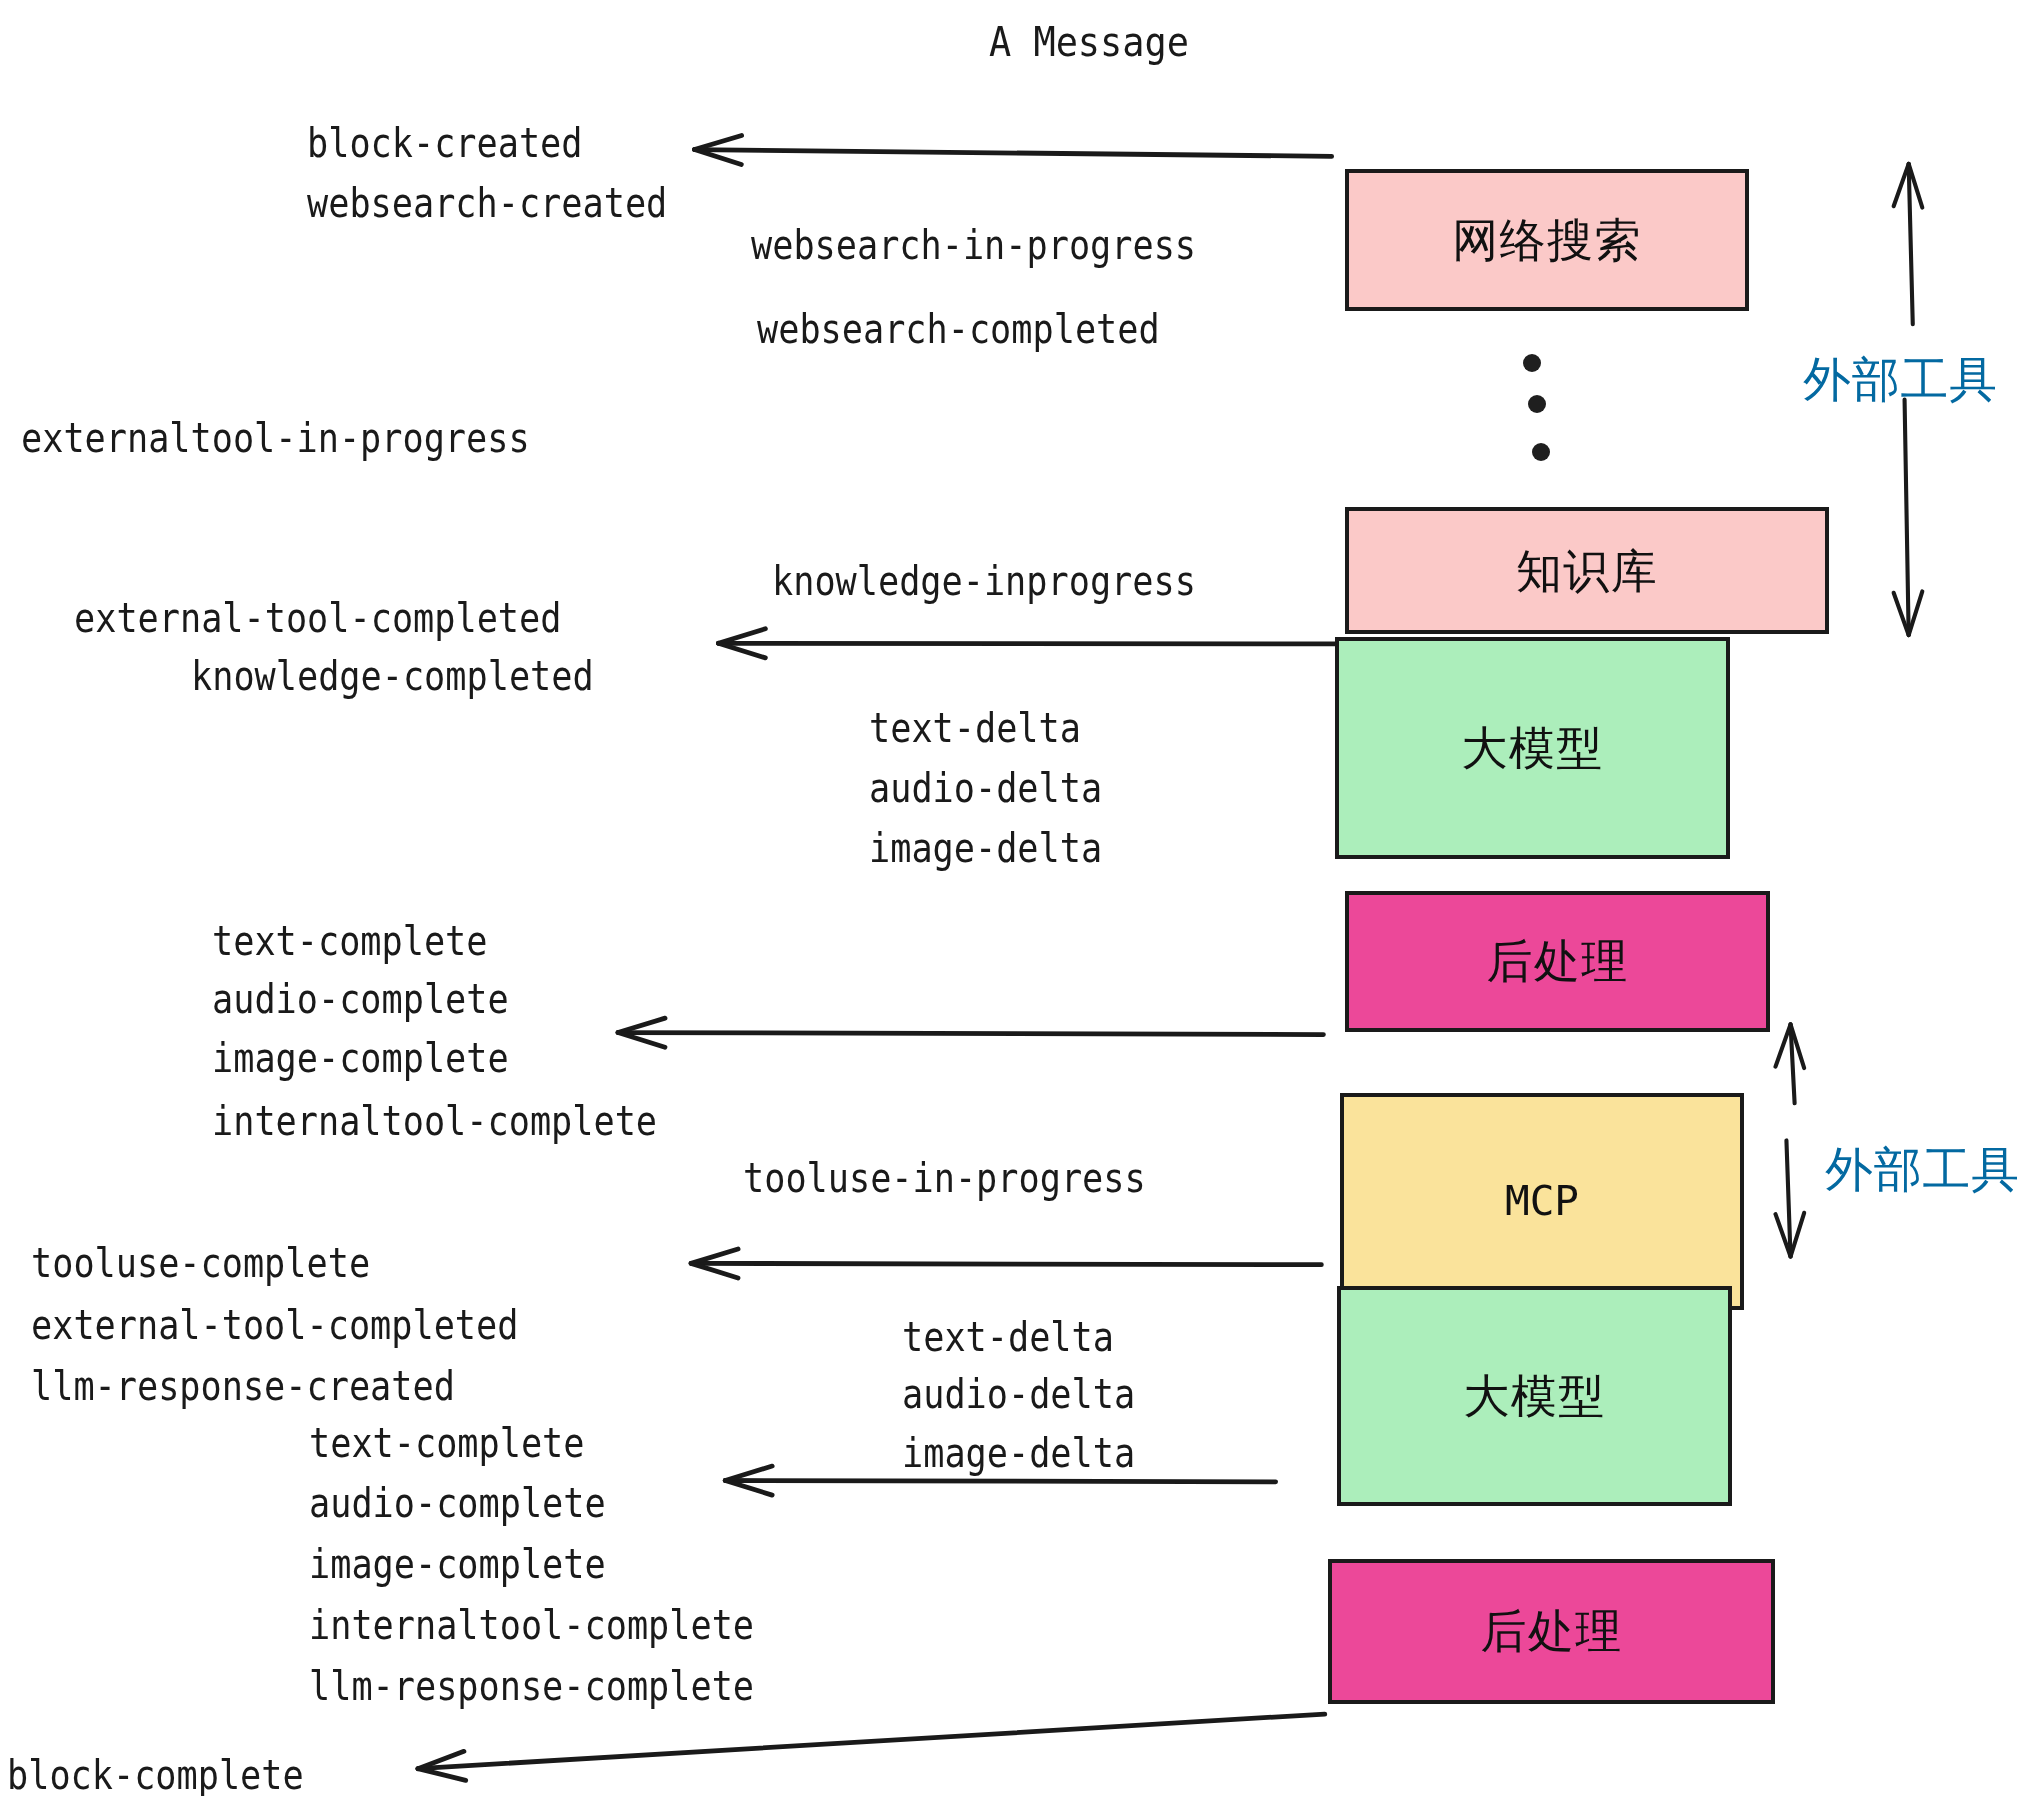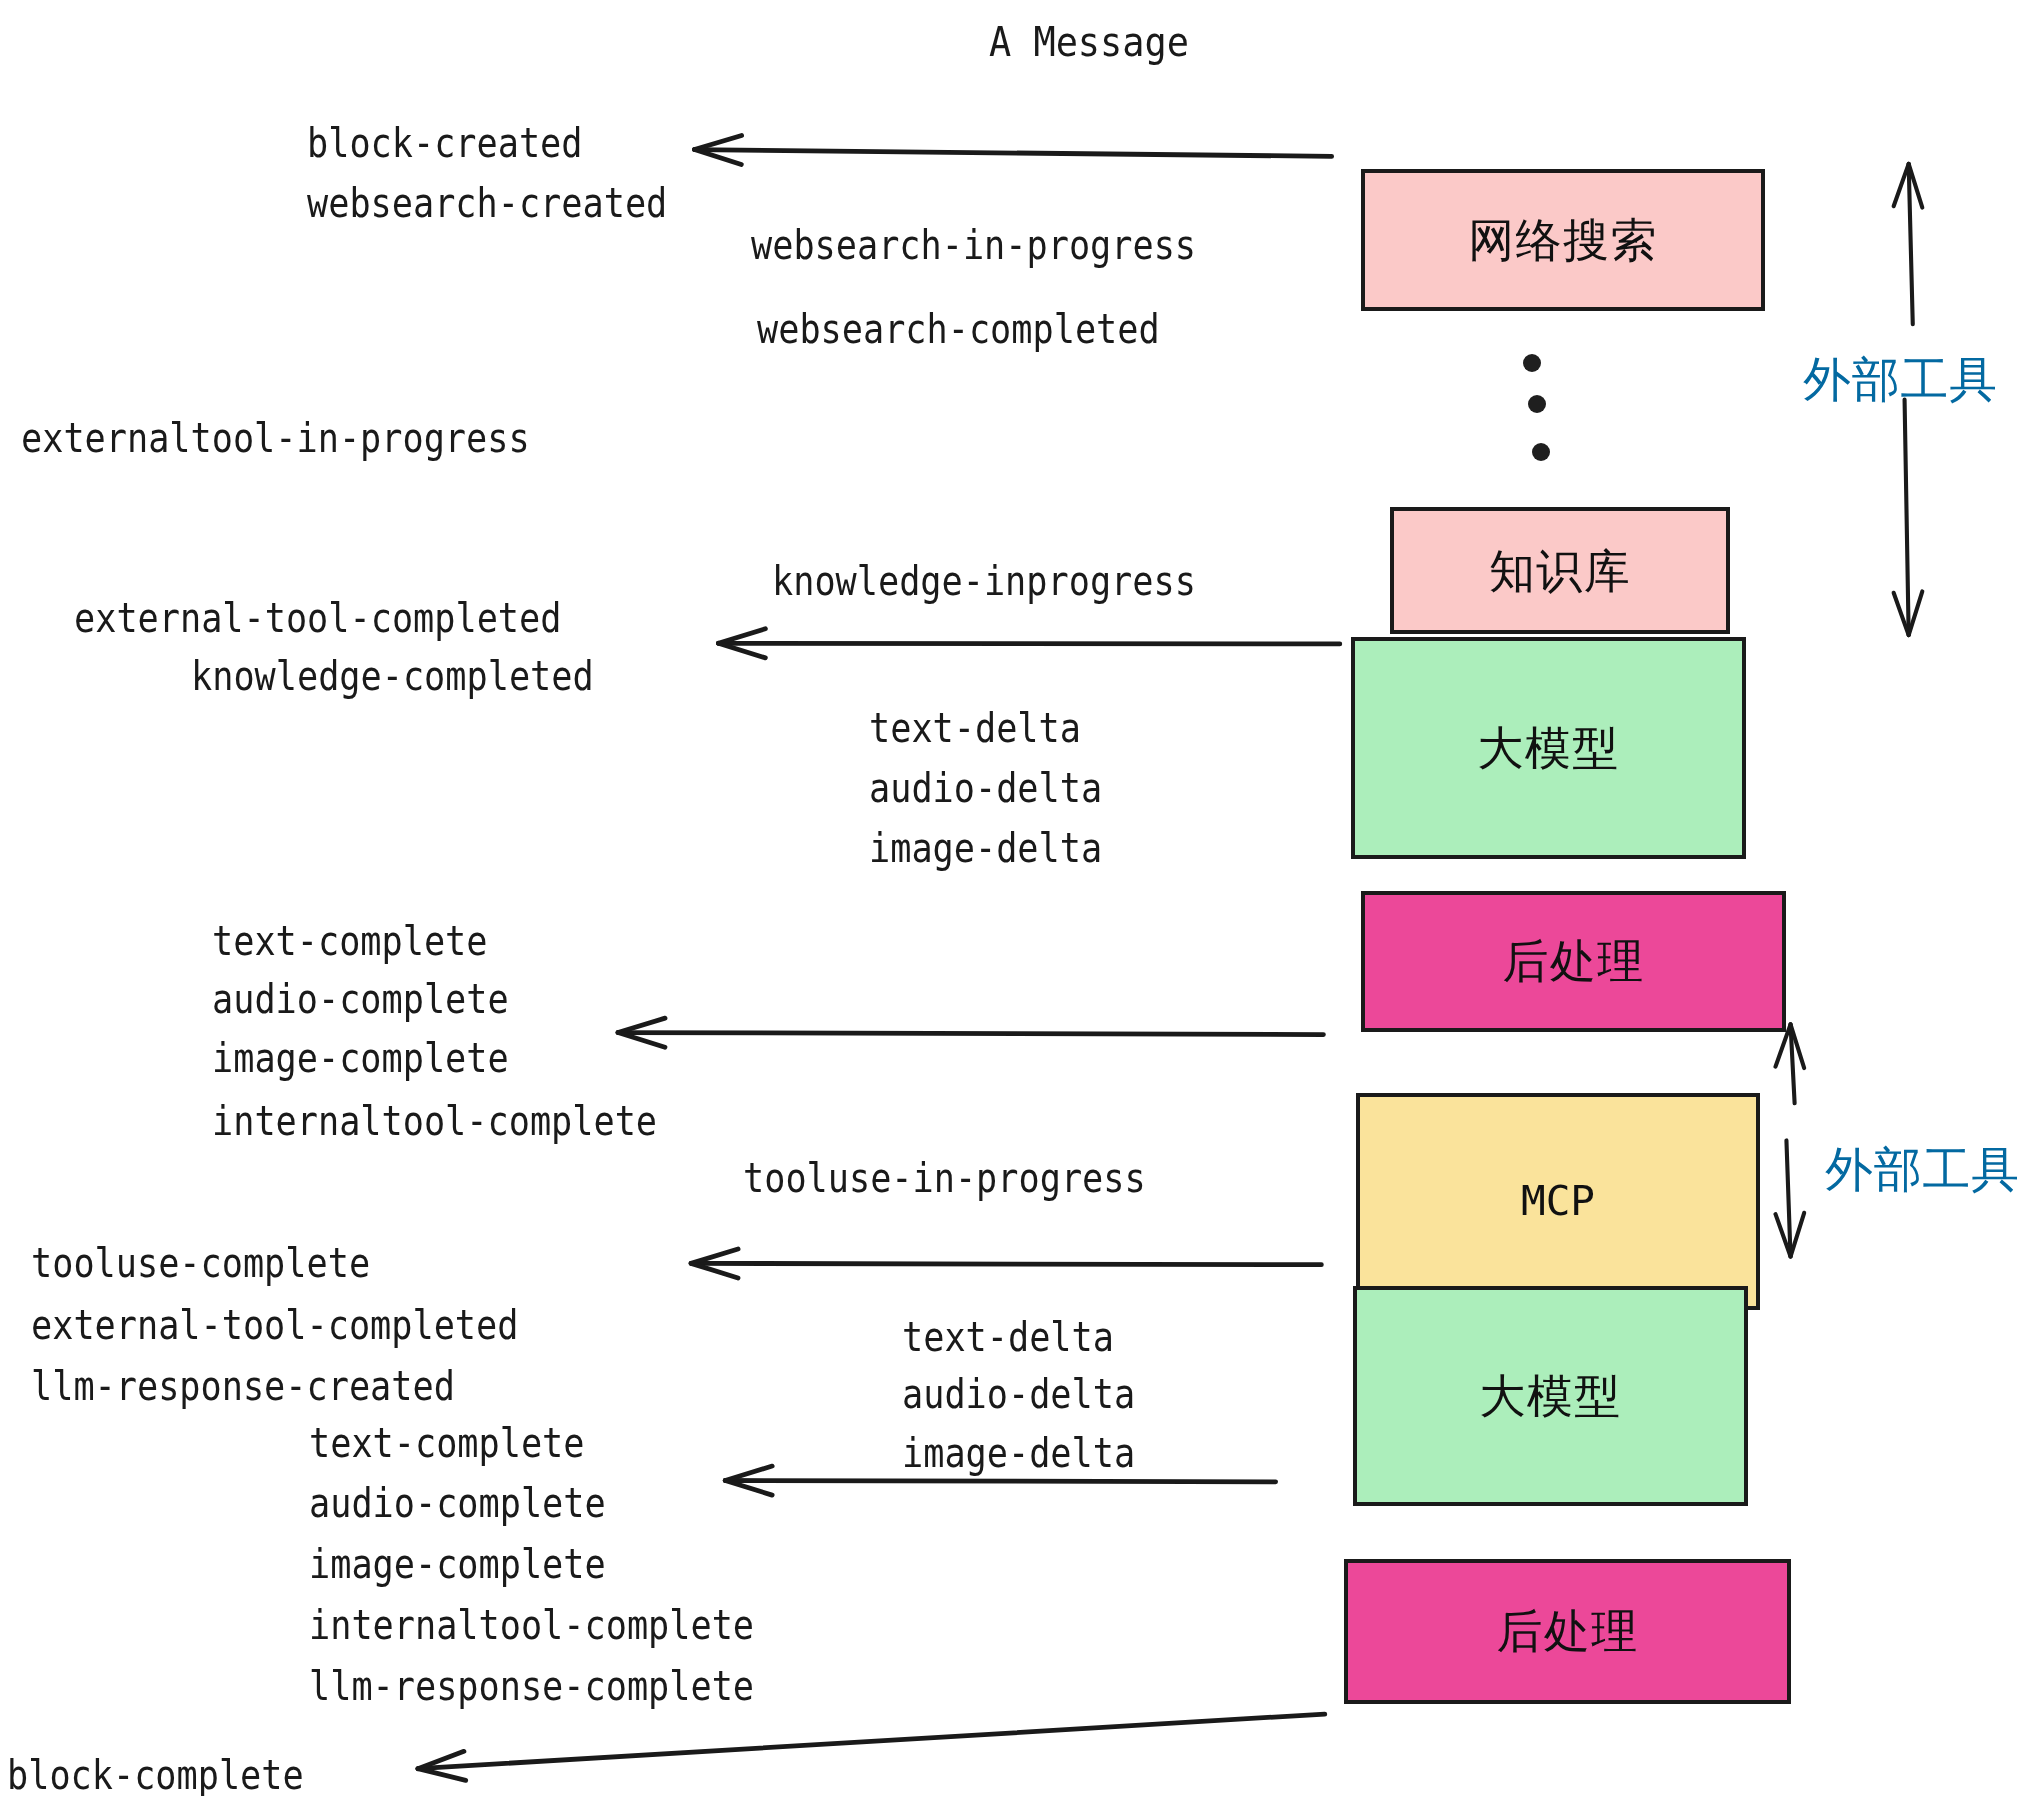--- a/index.html
+++ b/index.html
@@ -35,21 +35,20 @@
   }
 
   
   .box{
     position:absolute;
     border:4.1px solid #1a1a1a;
     box-sizing:border-box;
     display:flex;align-items:center;justify-content:center;
     font-family:"DejaVu Sans","Liberation Sans",sans-serif;
     color:#111;
-    margin-left:16px;
   }
   .box .cap{font-size:46px;line-height:1;letter-spacing:1.4px;}
   .box.mcp .cap{
     font-family:"DejaVu Sans Mono","Liberation Mono",monospace;
     font-size:41px;letter-spacing:0;
   }
   .box.pink{background:#FBC9C8;}
   .box.green{background:#ACEEBB;}
   .box.yellow{background:#FAE39B;}
   .box.white{background:#ec4899;font-family:Liberation Serif, serif;}
@@ -115,21 +114,21 @@
         <line x1="2622" y1="1840" x2="2600" y2="1778" stroke="#1A1A1A" stroke-width="6" stroke-linecap="round"></line>
         <line x1="2622" y1="1840" x2="2642" y2="1776" stroke="#1A1A1A" stroke-width="6" stroke-linecap="round"></line>
       </g>
     </svg>
 
   <div class="title" style="left:989px;top:18px;">A Message</div>
 
 <div class="box pink" style="left: 1345px; top: 169px; width: 404px; height: 142px;">
       <span class="cap">网络搜索</span>
     </div>
-    <div class="box pink" style="left: 1374px; top: 507px; width: 340px; height: 127px; text-align: right;">
+    <div class="box pink" style="left: 1345px; top: 507px; width: 484px; height: 127px; text-align: right;">
       <span class="cap">知识库</span>
     </div>
     <div class="box green" style="left: 1335px; top: 637px; width: 395px; height: 222px;">
       <span class="cap">大模型</span>
     </div>
     <div class="box white" style="left: 1345px; top: 891px; width: 425px; height: 141px;">
       <span class="cap">后处理</span>
     </div>
     <div class="box yellow mcp" style="left: 1340px; top: 1093px; width: 404px; height: 217px;">
       <span class="cap">MCP</span>

